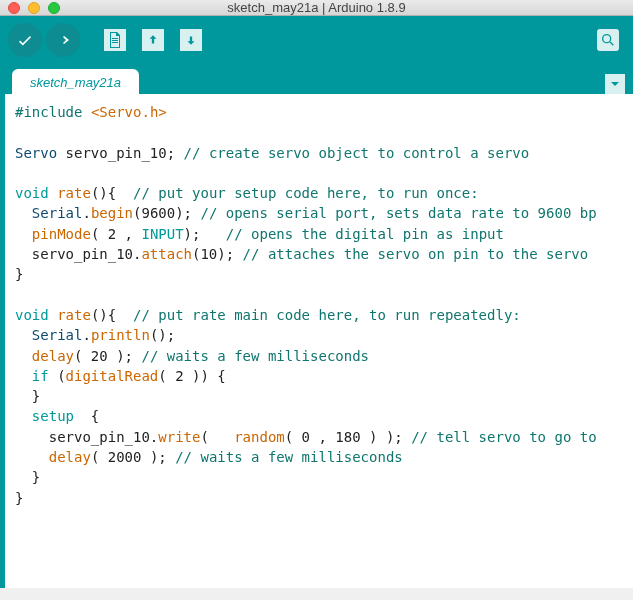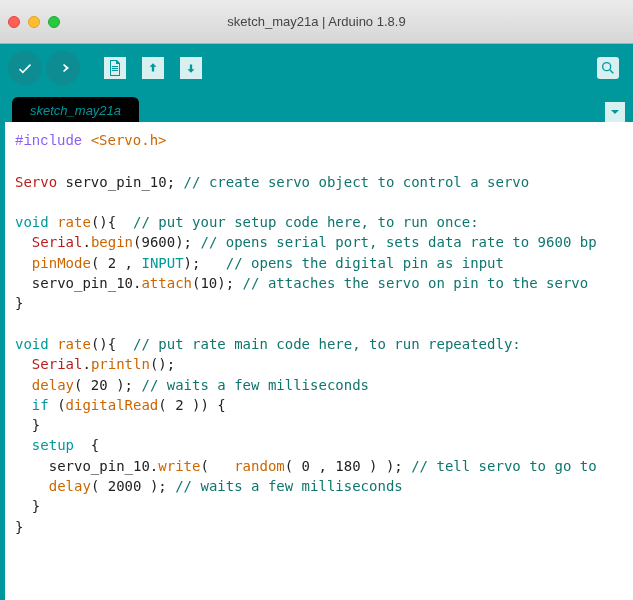--- a/index.html
+++ b/index.html
@@ -4,21 +4,21 @@
   <style>
     * { margin: 0; padding: 0; box-sizing: border-box; }
     body {
       font-family: -apple-system, "Helvetica Neue", Arial, sans-serif;
       background: #f0f0f0;
       width: 633px;
       height: 600px;
       overflow: hidden;
     }
     .titlebar {
-      height: 44px;
+      height: 16px;
       background: linear-gradient(to bottom, #ebebeb, #d6d6d6);
       display: flex;
       align-items: center;
       padding: 0 8px;
       border-bottom: 1px solid #b0b0b0;
       position: relative;
     }
     .traffic-lights {
       display: flex;
       gap: 8px;
@@ -73,21 +73,21 @@
     .spacer { flex: 1; }
     .tabbar {
       background: #00979d;
       height: 30px;
       display: flex;
       align-items: flex-end;
       padding-left: 12px;
       padding-right: 8px;
     }
     .tab {
-      background: #000000;
+      background: #ffffff;
       padding: 6px 18px 4px 18px;
       font-size: 13px;
       color: #00979d;
       border-top-left-radius: 6px;
       border-top-right-radius: 6px;
       font-style: italic;
     }
     .tab-dropdown {
       width: 20px; height: 20px;
       background: #d9f0f1;
@@ -102,24 +102,24 @@
       font-family: "Menlo", "Consolas", monospace;
       font-size: 14px;
       line-height: 1.45;
       white-space: pre;
       color: #222;
       height: calc(600px - 28px - 48px - 30px);
       overflow: hidden;
       border-left: 5px solid #00979d;
     }
     .kw { color: #009999; } 
-    .type { color: #b91c1c; } 
+    .type { color: #0c4a6e; } 
     .fn { color: #cc6600; }
     .comment { color: #0f766e; }
-    .include-kw { color: #8b5cf6; font-family: Liberation Mono, monospace; }
+    .include-kw { color: #0f766e; }
     .include-lib { color: #cc6600; }
   </style>
 </head>
 <body>
 
 <div class="titlebar">
   <div class="traffic-lights">
     <div class="traffic-light tl-red"></div>
     <div class="traffic-light tl-yellow"></div>
     <div class="traffic-light tl-green"></div>

